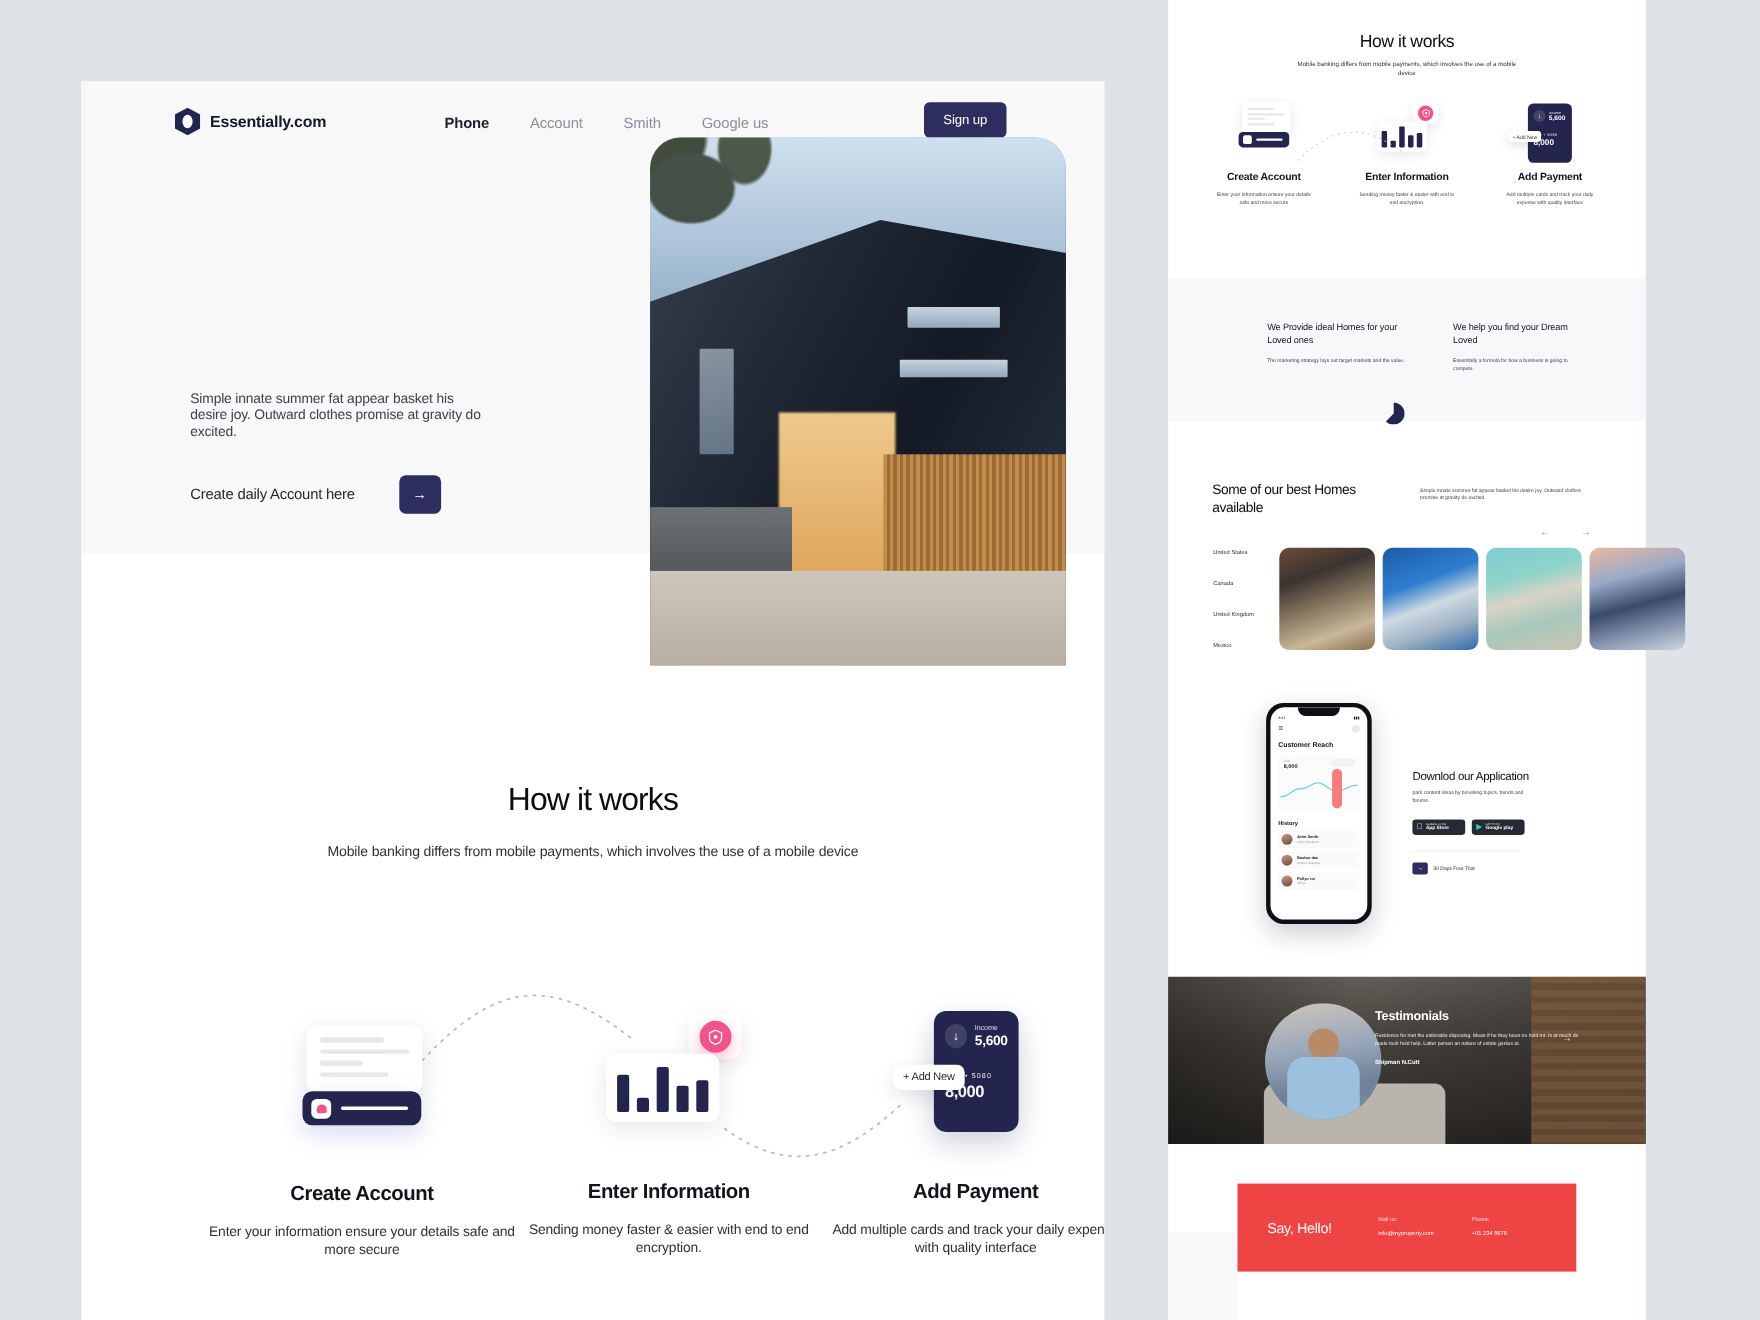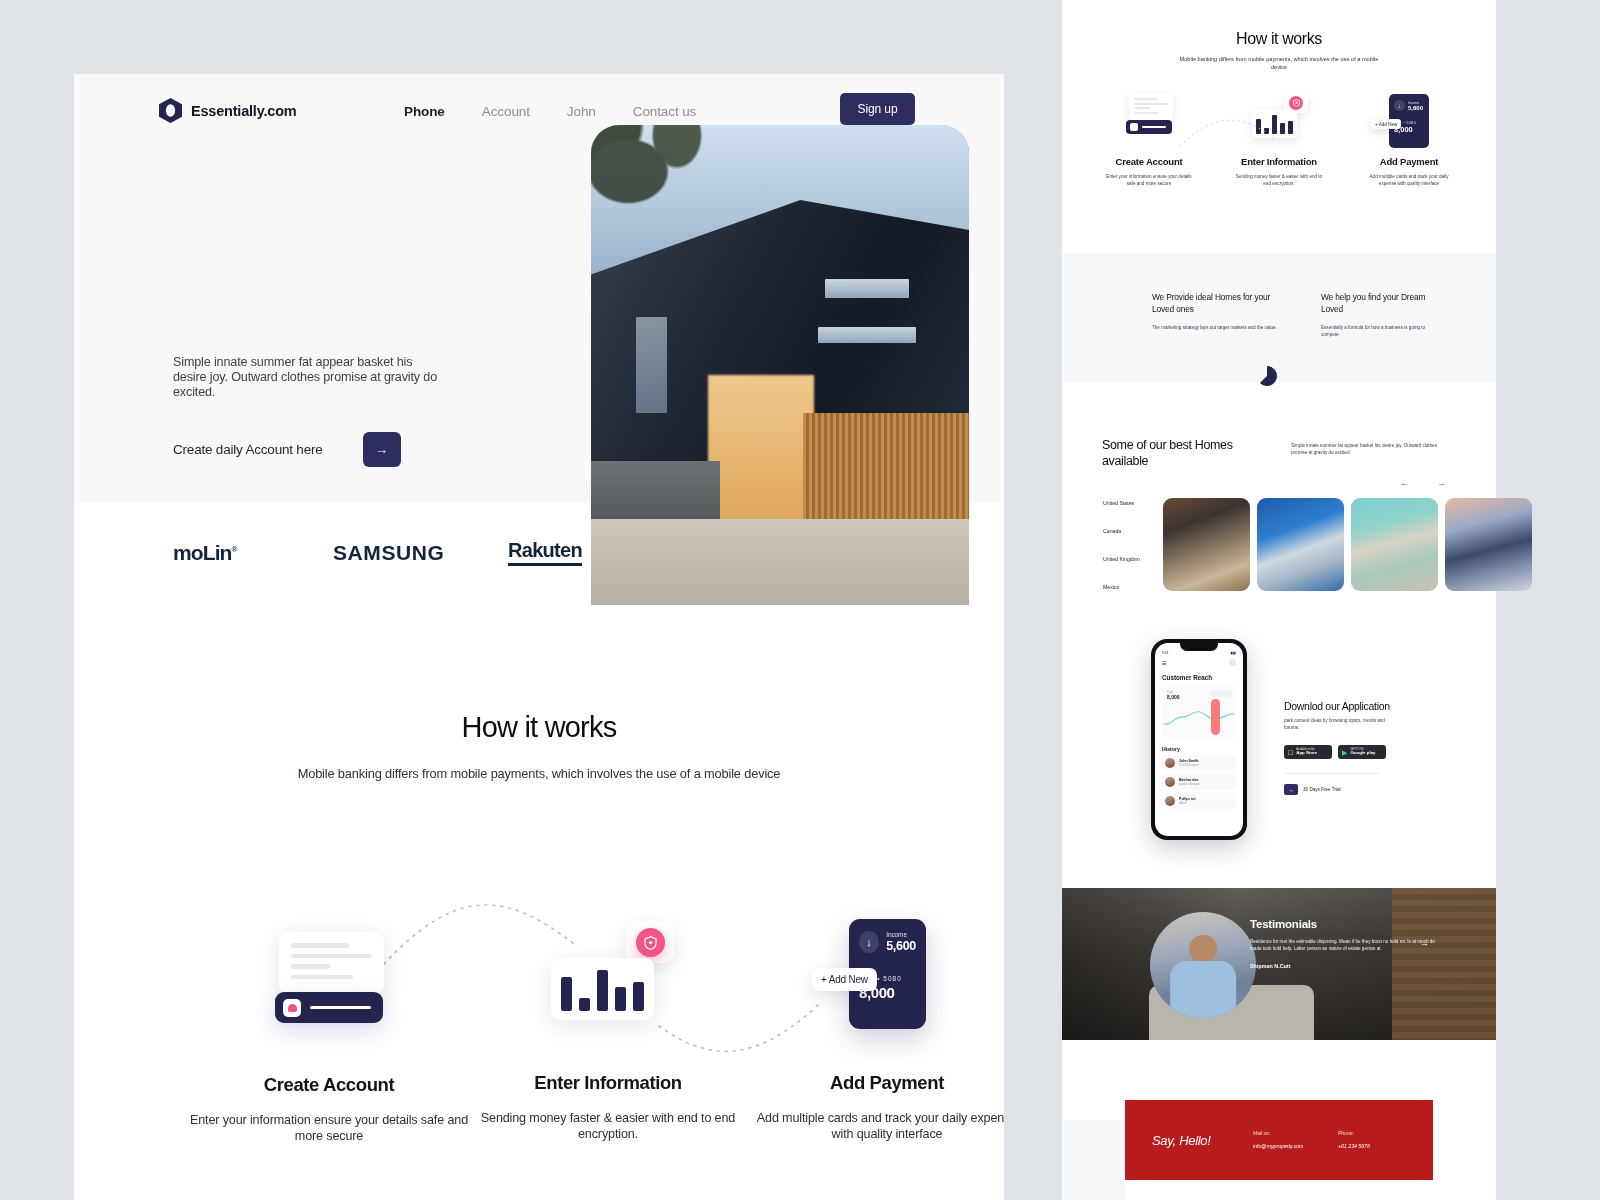--- a/index.html
+++ b/index.html
@@ -319,22 +319,22 @@
     overflow:hidden;
   }
   .t-avatar .head { position:absolute; left:50%; top:22%; transform:translateX(-50%); width:26%; height:26%; border-radius:50%; background:#b98a66; }
   .t-avatar .body { position:absolute; left:50%; top:46%; transform:translateX(-50%); width:62%; height:56%; border-radius:16px 16px 0 0; background:#9cc0dd; }
   .t-testi-h { font-size:11.5px; font-weight:700; letter-spacing:-0.2px; }
   .t-testi-q { font-size:4.6px; line-height:7.4px; margin-top:8px; opacity:.92; }
   .t-testi-n { font-size:5.4px; font-weight:700; margin-top:10px; }
 
   
   .t-footer {
-    position:absolute; left:1125px; top:1100px; width:308px; height:80px;
-    background:#b91c1c; color:#fff;font-style:italic;
+    position:absolute; left:1125px; top:1076px; width:308px; height:80px;
+    background:#ef4444; color:#fff;
   }
   .t-f-hi { position:absolute; left:27px; top:33px; font-size:13px; letter-spacing:-0.3px; }
   .t-f-col { position:absolute; top:30px; }
   .t-f-l { font-size:5px; opacity:.8; }
   .t-f-v { font-size:5.2px; margin-top:7px; }
   .t-grayband { position:absolute; left:1062px; top:1120px; width:63px; height:80px; background:#f7f8f9; }
 </style>
 </head>
 <body>
 
@@ -347,22 +347,22 @@
         <svg width="23" height="25" viewBox="0 0 23 25">
           <path d="M11.5 0 L23 6.2 V18.8 L11.5 25 L0 18.8 V6.2 Z" fill="#23254f"></path>
           <ellipse cx="11.5" cy="12.5" rx="4.6" ry="6.2" fill="#ffffff"></ellipse>
         </svg>
       </span>
       <span class="brand-name">Essentially.com</span>
     </div>
     <nav class="menu">
       <a href="#" class="active">Phone</a>
       <a href="#">Account</a>
-      <a href="#">John</a>
-      <a href="#">Contact us</a>
+      <a href="#">Smith</a>
+      <a href="#">Google us</a>
     </nav>
     <button class="signup-btn">Sign up</button>
   </div>
 
   <div class="hero-img">
     <div class="sky"></div>
     <div class="foliage"></div>
     <div class="house"></div>
     <div class="glass" style="left:62%;top:32%;width:22%;height:4%;"></div>
     <div class="glass" style="left:60%;top:42%;width:26%;height:3.5%;"></div>
@@ -372,25 +372,20 @@
     <div class="wall"></div>
     <div class="ground"></div>
   </div>
 
   <p class="hero-sub">Simple innate summer fat appear basket his desire joy. Outward clothes promise at gravity do excited.</p>
   <div class="hero-cta">
     <span class="hero-cta-label">Create daily Account here</span>
     <button class="hero-arrow-btn">→</button>
   </div>
 
-  <div class="logos">
-    <div class="logo logo-molin"><span>moLin</span><sup>®</sup></div>
-    <div class="logo logo-samsung">SAMSUNG</div>
-    <div class="logo logo-rakuten">Rakuten</div>
-  </div>
 
   <h2 class="hiw-title">How it works</h2>
   <p class="hiw-sub">Mobile banking differs from mobile payments, which involves the use of a mobile device</p>
 
   <svg class="dotted-svg">
     <path d="M310 130 C 380 55, 430 55, 500 110" fill="none" stroke="#b9bcc4" stroke-width="1.6" stroke-dasharray="2 6" stroke-linecap="round"></path>
     <path d="M585 192 C 650 240, 700 212, 745 170" fill="none" stroke="#b9bcc4" stroke-width="1.6" stroke-dasharray="2 6" stroke-linecap="round"></path>
   </svg>
 
   <div class="card-lines">

